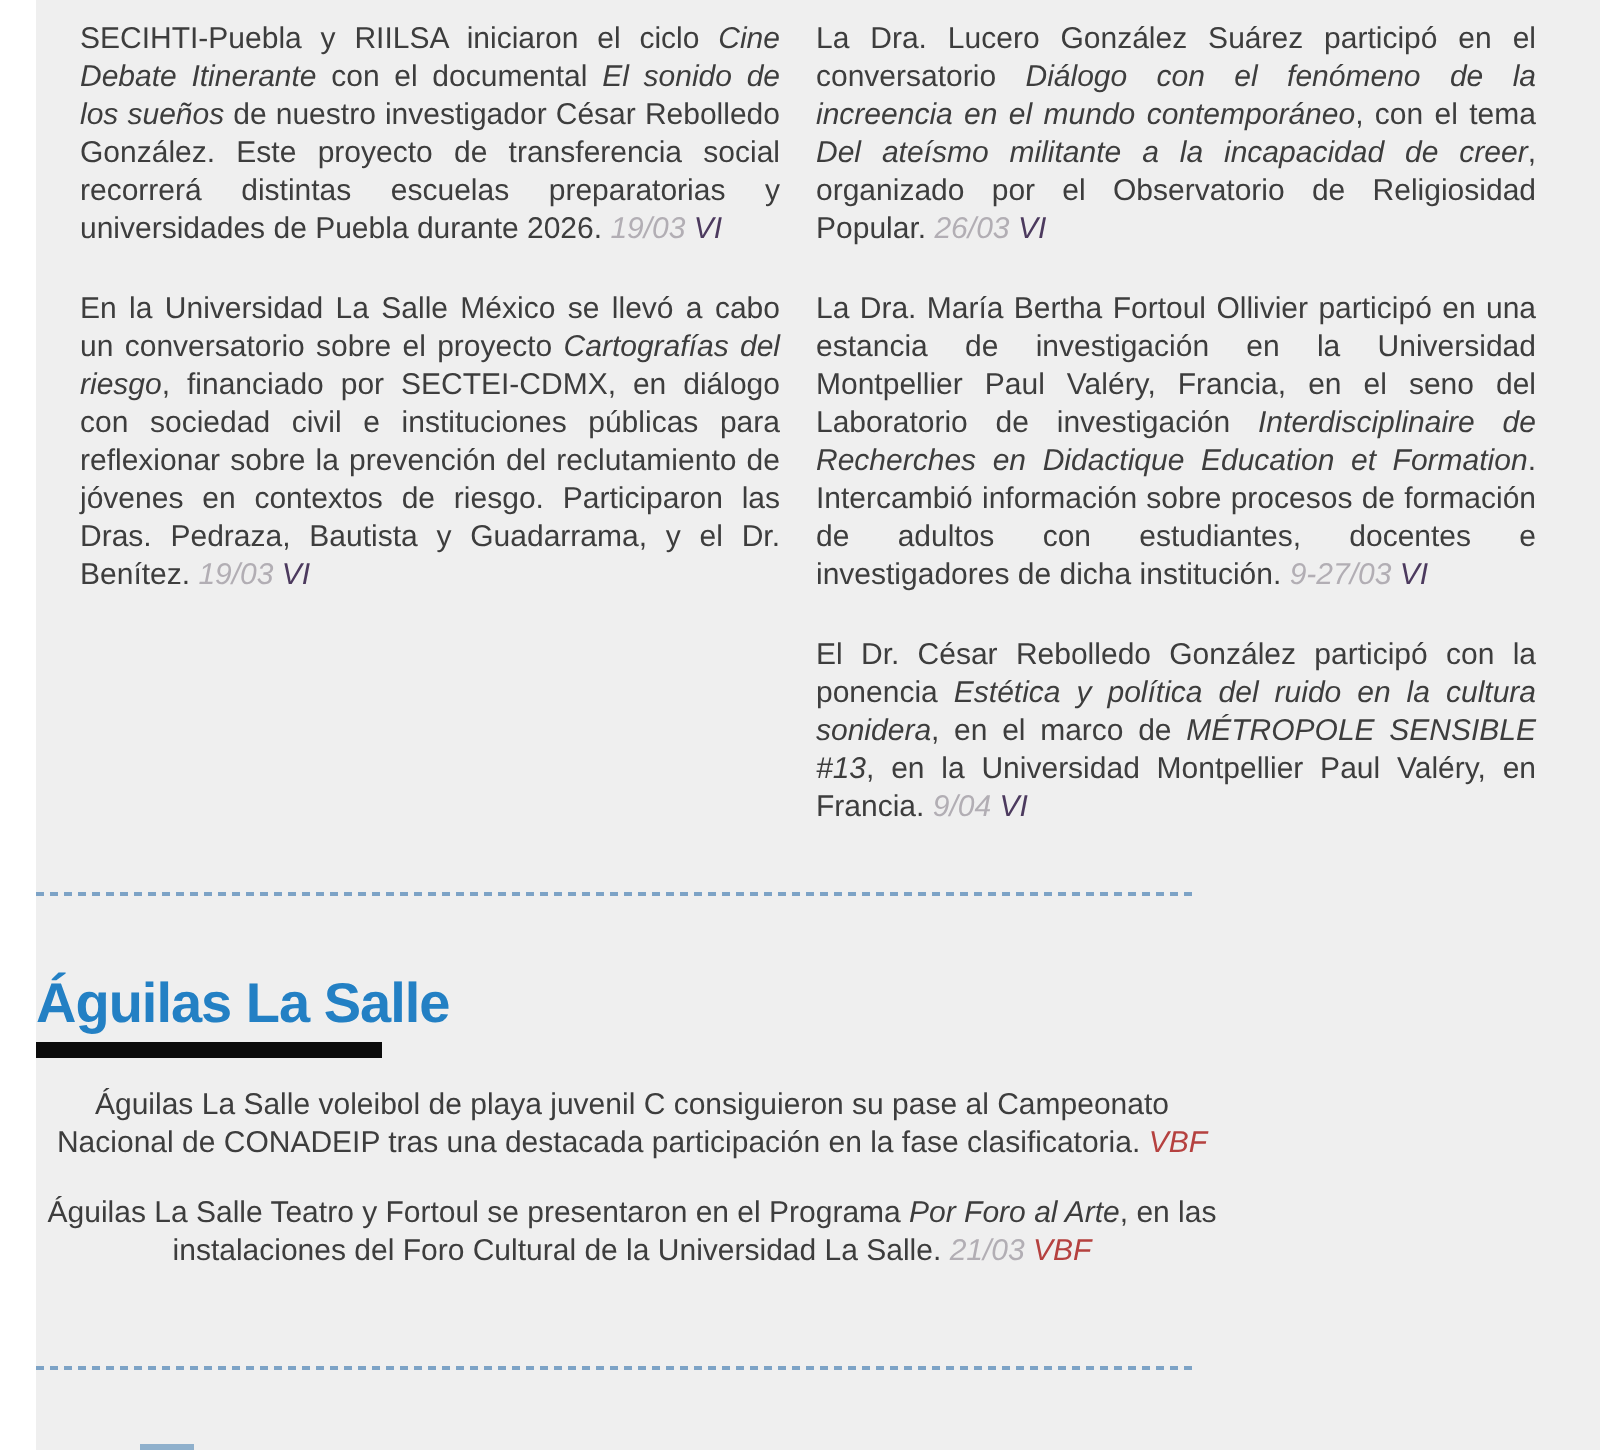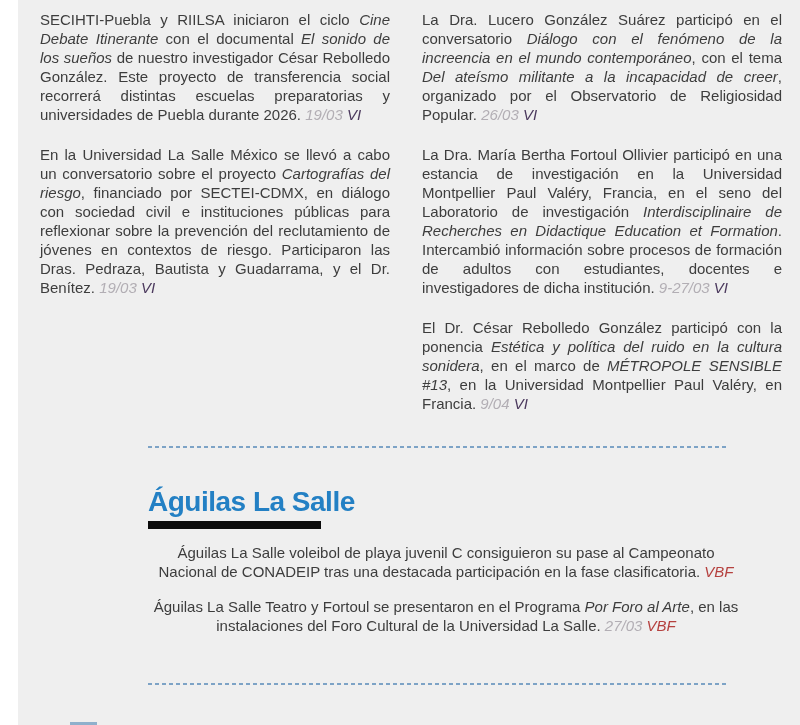--- a/index.html
+++ b/index.html
@@ -9,33 +9,33 @@
   }
   html,body{margin:0;padding:0;}
   body{
     width:800px;height:725px;background:#ffffff;overflow:hidden;position:relative;
     font-family:"Liberation Sans", sans-serif;
   }
   .panel{
     position:absolute;left:18px;top:0;width:782px;height:725px;
     background:var(--panel-bg);
   }
-  .columns{display:flex;gap:32px;padding:10px 0 0 22px;}
+  .columns{display:flex;gap:18px;padding:10px 0 0 22px;}
   .col-left{width:350px;}
   .col-right{width:360px;}
   .para{
     margin:0 0 21px 0;font-size:15px;line-height:19px;color:var(--text);
     text-align:justify;
   }
   .seg-n{font-style:normal;}
   .seg-i{font-style:italic;}
   .seg-d{font-style:italic;color:var(--date-gray);}
   .seg-vi{font-style:italic;color:var(--tag-vi);}
   .seg-vbf{font-style:italic;color:var(--tag-vbf);}
-  .section{padding-left:94px;margin-top:12px;margin-left:36px;}
+  .section{margin-top:12px;}
   .divider{
     width:578px;height:2px;
     background-image:repeating-linear-gradient(90deg, var(--divider-blue) 0 4px, transparent 4px 7px);
   }
   .heading{
     margin:38px 0 0 0;font-size:28px;line-height:32px;font-weight:bold;
     color:var(--heading-blue);letter-spacing:-0.5px;
   }
   .heading-bar{width:173px;height:8px;background:var(--underline-black);margin-top:3px;}
   .section-para{width:596px;text-align:center;margin:14px 0 0 0;}
@@ -61,19 +61,19 @@
       <p class="para"><span class="seg-n">La Dra. María Bertha Fortoul Ollivier participó en una estancia de investigación en la Universidad Montpellier Paul Valéry, Francia, en el seno del Laboratorio de investigación </span><span class="seg-i">Interdisciplinaire de Recherches en Didactique Education et Formation</span><span class="seg-n">. Intercambió información sobre procesos de formación de adultos con estudiantes, docentes e investigadores de dicha institución. </span><span class="seg-d">9-27/03 </span><span class="seg-vi">VI</span></p>
       <p class="para"><span class="seg-n">El Dr. César Rebolledo González participó con la ponencia </span><span class="seg-i">Estética y política del ruido en la cultura sonidera</span><span class="seg-n">, en el marco de </span><span class="seg-i">MÉTROPOLE SENSIBLE #13</span><span class="seg-n">, en la Universidad Montpellier Paul Valéry, en Francia. </span><span class="seg-d">9/04 </span><span class="seg-vi">VI</span></p>
     </div>
   </div>
 
   <div class="section">
     <div class="divider"></div>
     <h2 class="heading">Águilas La Salle</h2>
     <div class="heading-bar"></div>
     <p class="para section-para"><span class="seg-n">Águilas La Salle voleibol de playa juvenil C consiguieron su pase al Campeonato Nacional de CONADEIP tras una destacada participación en la fase clasificatoria. </span><span class="seg-vbf">VBF</span></p>
-    <p class="para section-para"><span class="seg-n">Águilas La Salle Teatro y Fortoul se presentaron en el Programa </span><span class="seg-i">Por Foro al Arte</span><span class="seg-n">, en las instalaciones del Foro Cultural de la Universidad La Salle. </span><span class="seg-d">27/03 </span><span class="seg-vbf">VBF</span></p>
+    <p class="para section-para"><span class="seg-n">Águilas La Salle Teatro y Fortoul se presentaron en el Programa </span><span class="seg-i">Por Foro al Arte</span><span class="seg-n">, en las instalaciones del Foro Cultural de la Universidad La Salle. </span><span class="seg-d">21/03 </span><span class="seg-vbf">VBF</span></p>
     <div class="divider divider-bottom"></div>
   </div>
 
   <div class="footer-mark"></div>
 
 </div>
 
 </body></html>

